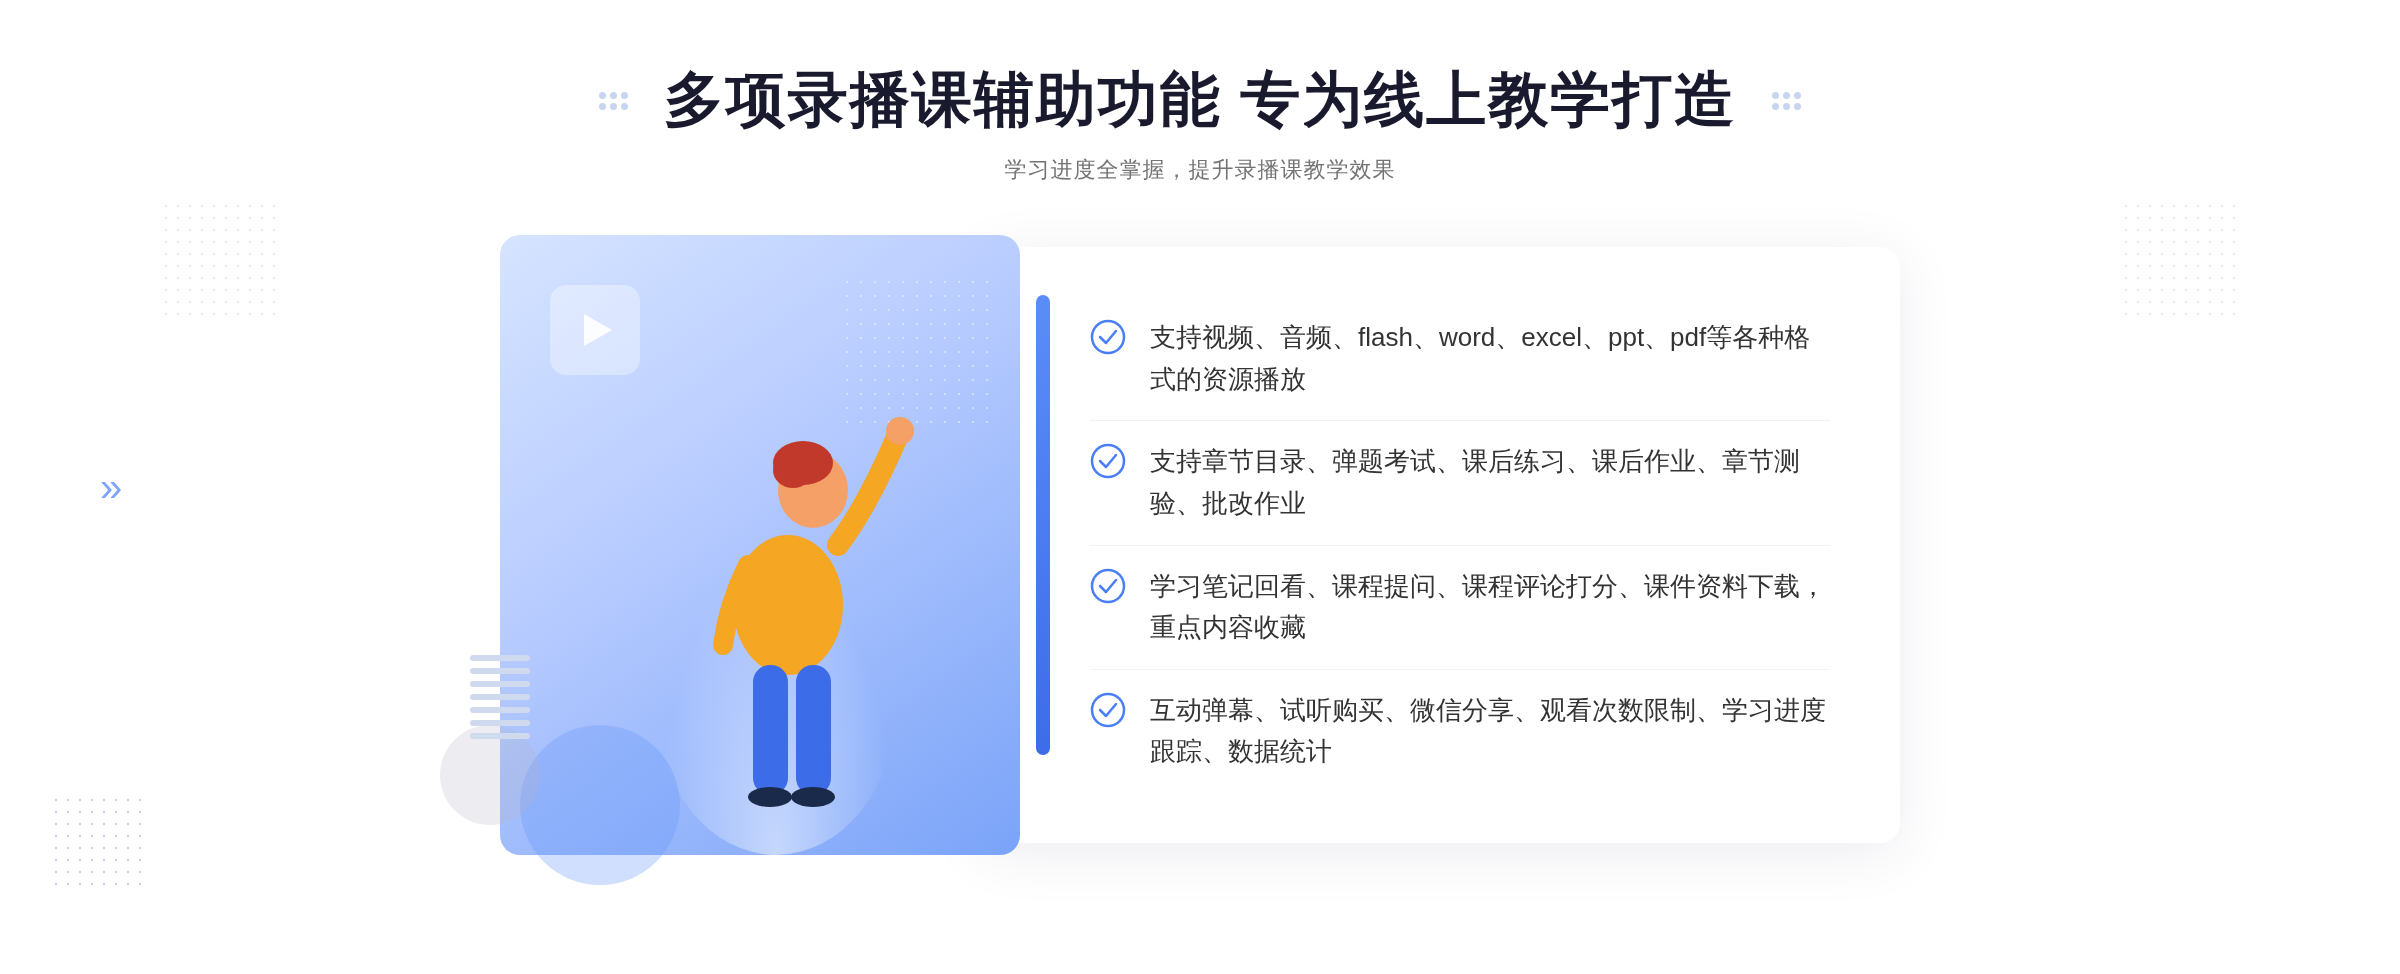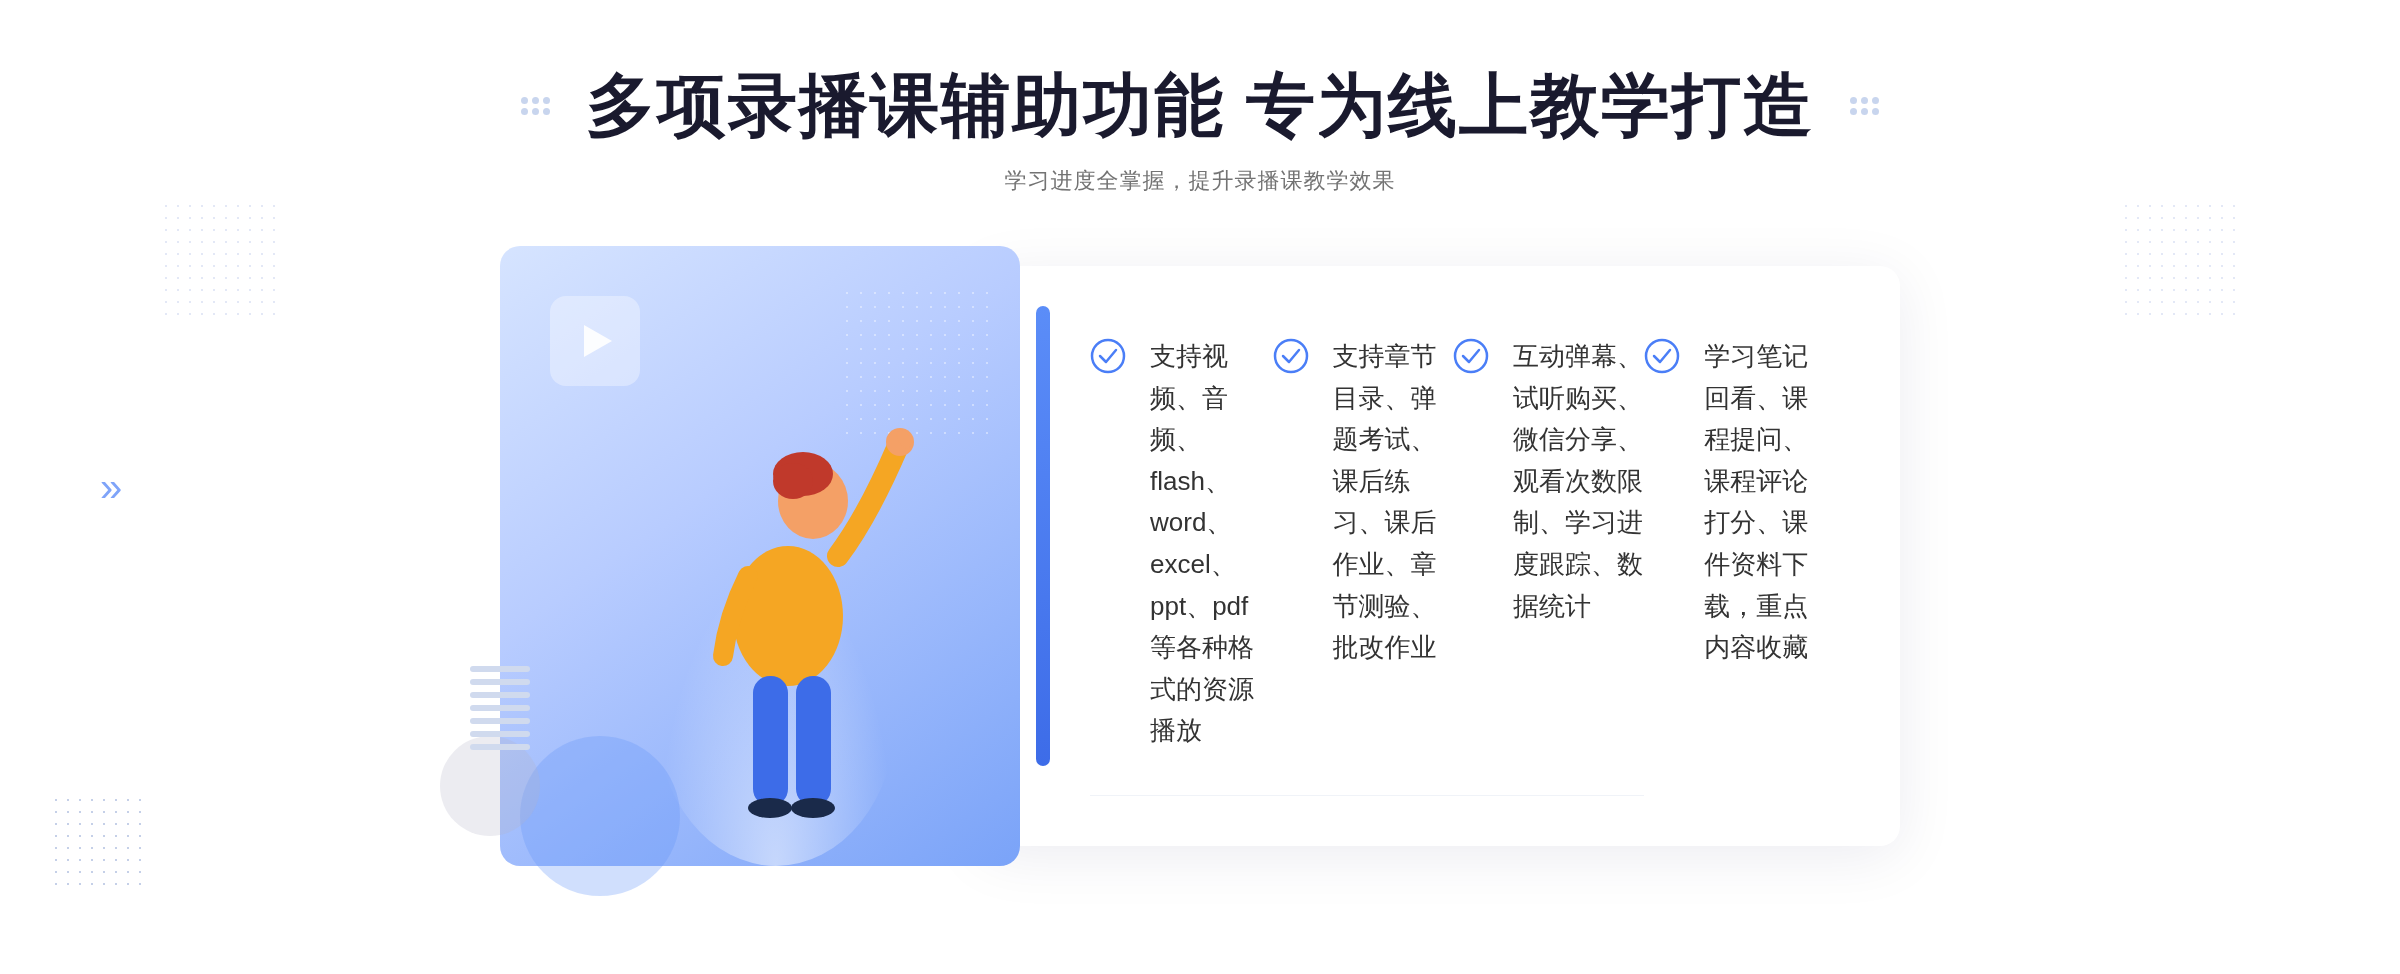--- a/index.html
+++ b/index.html
@@ -71,21 +71,21 @@
     }
 
     .header-title-wrapper {
       display: flex;
       align-items: center;
       justify-content: center;
       gap: 20px;
     }
 
     .main-title {
-      font-size: 69px;
+      font-size: 60px;
       font-weight: 700;
       color: #1a1a2e;
       letter-spacing: 2px;
     }
 
     .sub-title {
       font-size: 22px;
       color: #737373;
       margin-top: 14px;
       font-weight: 400;
@@ -205,21 +205,21 @@
 
     
     .content-panel {
       flex: 1;
       background: #ffffff;
       border-radius: 20px;
       padding: 50px 70px 50px 110px;
       box-shadow: 0 10px 60px rgba(0, 0, 80, 0.08);
       min-height: 580px;
       display: flex;
-      flex-direction: row;
+      flex-direction: column;
       justify-content: space-around;
       z-index: 1;
     }
 
     .feature-item {
       display: flex;
       align-items: flex-start;
       gap: 24px;
       padding: 20px 0;
     }
@@ -406,29 +406,29 @@
         <span class="feature-text">支持章节目录、弹题考试、课后练习、课后作业、章节测验、批改作业</span>
       </div>
 
       <div class="feature-item">
         <div class="check-icon">
           <svg viewBox="0 0 36 36" fill="none" xmlns="http://www.w3.org/2000/svg">
             <circle cx="18" cy="18" r="16" stroke="#4a7ef7" stroke-width="2.5" fill="none"></circle>
             <path d="M10 18 L16 24 L26 12" stroke="#4a7ef7" stroke-width="2.5" stroke-linecap="round" stroke-linejoin="round"></path>
           </svg>
         </div>
-        <span class="feature-text">互动弹幕、试听购买、微信分享、观看次数限制、学习进度跟踪、数据统计</span>
+        <span class="feature-text">学习笔记回看、课程提问、课程评论打分、课件资料下载，重点内容收藏</span>
       </div>
 
       <div class="feature-item">
         <div class="check-icon">
           <svg viewBox="0 0 36 36" fill="none" xmlns="http://www.w3.org/2000/svg">
             <circle cx="18" cy="18" r="16" stroke="#4a7ef7" stroke-width="2.5" fill="none"></circle>
             <path d="M10 18 L16 24 L26 12" stroke="#4a7ef7" stroke-width="2.5" stroke-linecap="round" stroke-linejoin="round"></path>
           </svg>
         </div>
-        <span class="feature-text">学习笔记回看、课程提问、课程评论打分、课件资料下载，重点内容收藏</span>
+        <span class="feature-text">互动弹幕、试听购买、微信分享、观看次数限制、学习进度跟踪、数据统计</span>
       </div>
 
     </div>
   </div>
 
 </div>
 
 </body></html>

